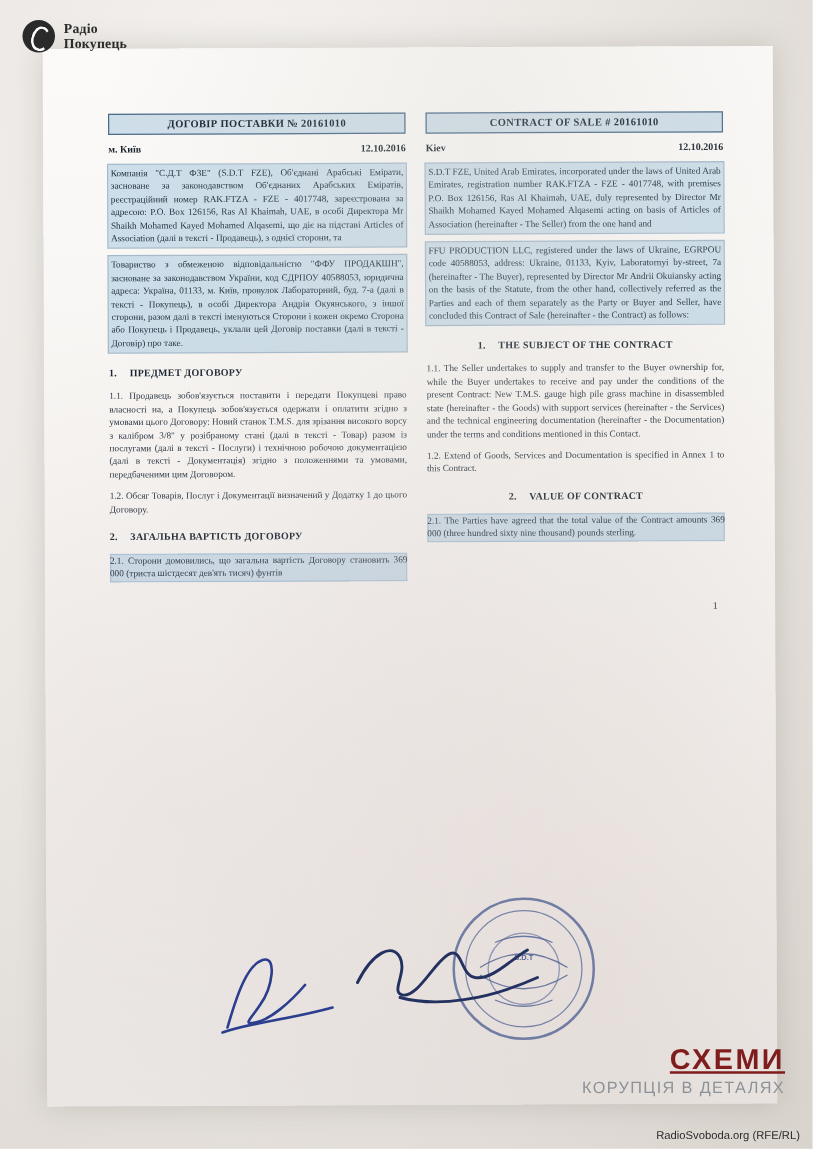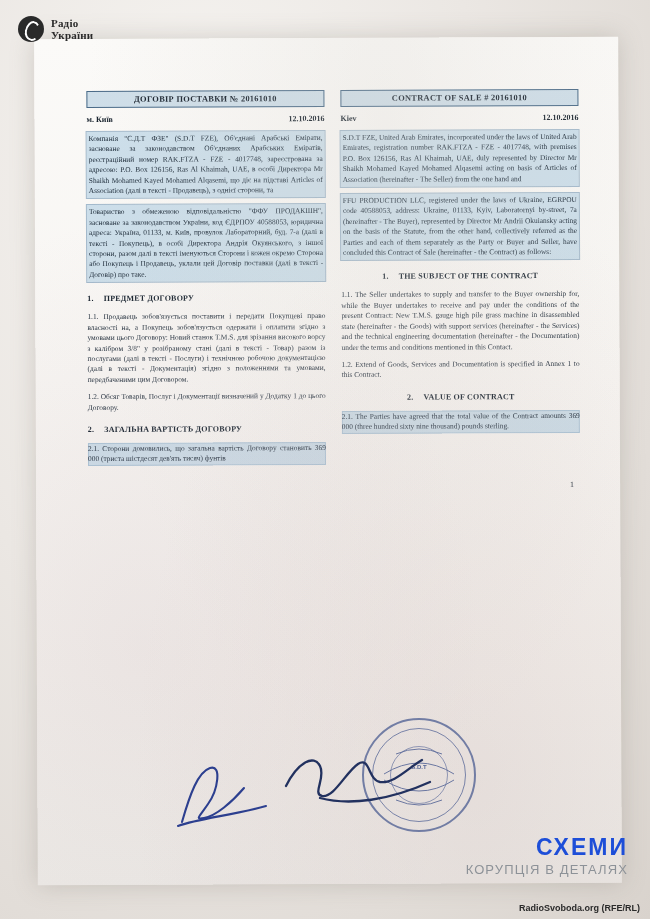--- a/index.html
+++ b/index.html
@@ -211,36 +211,37 @@
     position: absolute;
     right: 22px; bottom: 42px;
     text-align: right;
     z-index: 7;
   }
   #schemy .big {
     font-family: "Liberation Sans", sans-serif;
     font-size: 23px;
     font-weight: 700;
     letter-spacing: 2px;
-    color: #1d4ed8;
+    color: #7f1d1d;
+    text-decoration: underline;
   }
   #schemy .small {
     font-family: "Liberation Sans", sans-serif;
     font-size: 13px;
     letter-spacing: 1.1px;
     color: #8d9298;
     margin-top: 1px;
   }
   #rferl {
     position: absolute;
     right: 10px; bottom: 6px;
     font-family: "Liberation Sans", sans-serif;
     font-size: 9px;
     color: #2b2b2b;
-    font-weight: 700;
+    font-weight: 400;
     z-index: 7;
   }
 </style>
 </head>
 <body>
 
 <div id="photo-bg"></div>
 
 <div id="paper">
 
@@ -327,21 +328,21 @@
   <g fill="none" stroke="#22315f" stroke-width="2.3" stroke-linecap="round">
     <path d="M6 44 C 18 20, 34 12, 40 24 C 46 36, 32 52, 42 54 C 54 56, 66 30, 78 22 C 90 14, 88 38, 100 40 C 114 42, 128 26, 142 18"></path>
     <path d="M40 56 C 70 64, 110 58, 150 40"></path>
   </g>
 </svg>
 
 <div id="brand">
   <div class="mark"></div>
   <div class="txt">
     <div>Радіо</div>
-    <div>України</div>
+    <div>Покупець</div>
   </div>
 </div>
 
 <div id="schemy">
   <div class="big">СХЕМИ</div>
   <div class="small">КОРУПЦІЯ В ДЕТАЛЯХ</div>
 </div>
 <div id="rferl">RadioSvoboda.org (RFE/RL)</div>
 
 </body></html>

